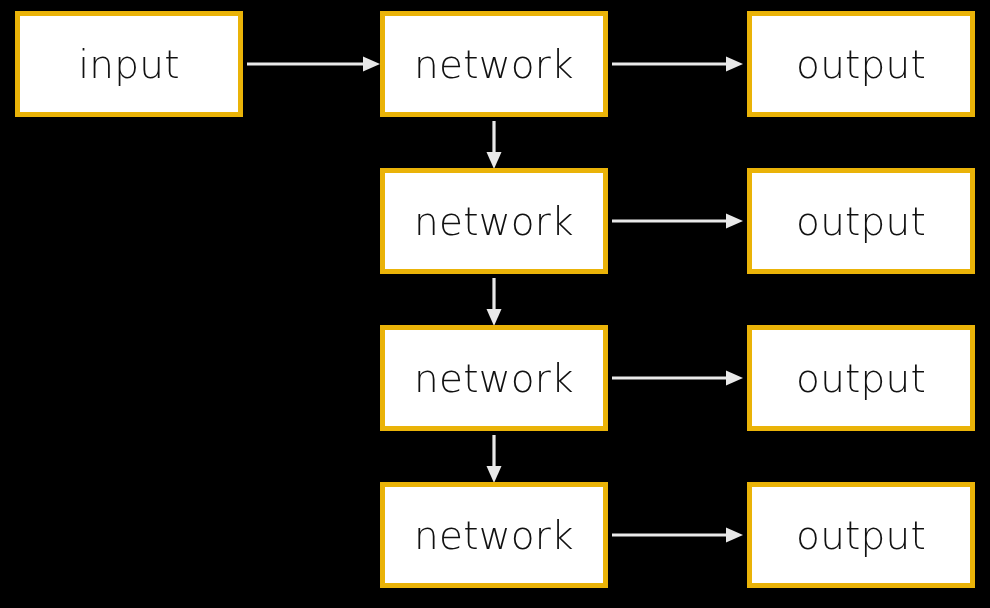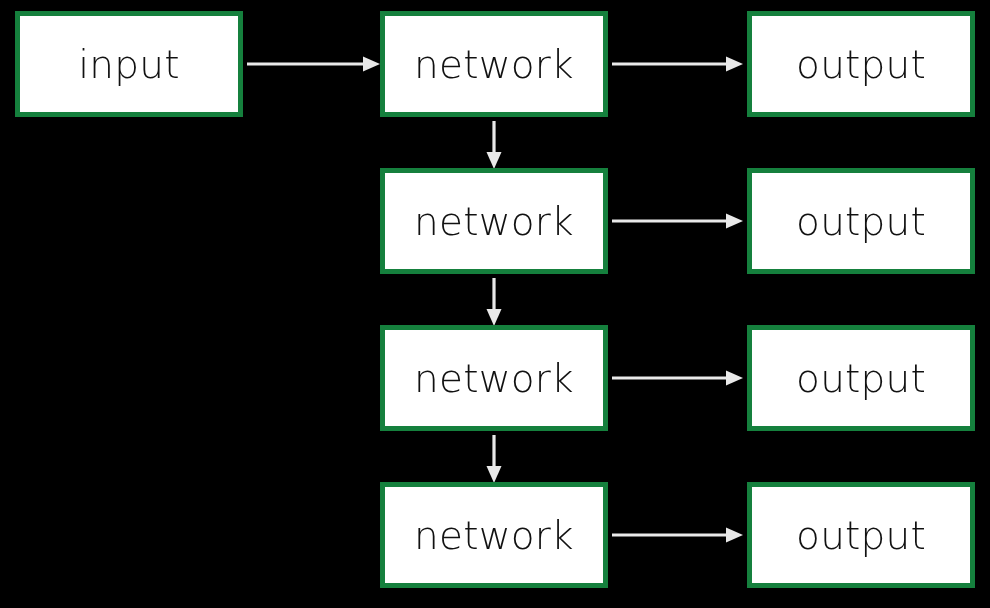--- a/index.html
+++ b/index.html
@@ -14,21 +14,21 @@
     background: #000000;
     overflow: hidden;
     font-family: "DejaVu Sans", sans-serif;
   }
 
   
   .node {
     position: absolute;
     box-sizing: border-box;
     background: #ffffff;
-    border: 5px solid #15803d;
+    border: 5px solid #eab308;
     display: flex;
     align-items: center;
     justify-content: center;
   }
   .node-label {
     font-family: "DejaVu Sans", sans-serif;
     font-weight: 300;
     font-size: 39px;
     line-height: 1;
     color: #111111;

